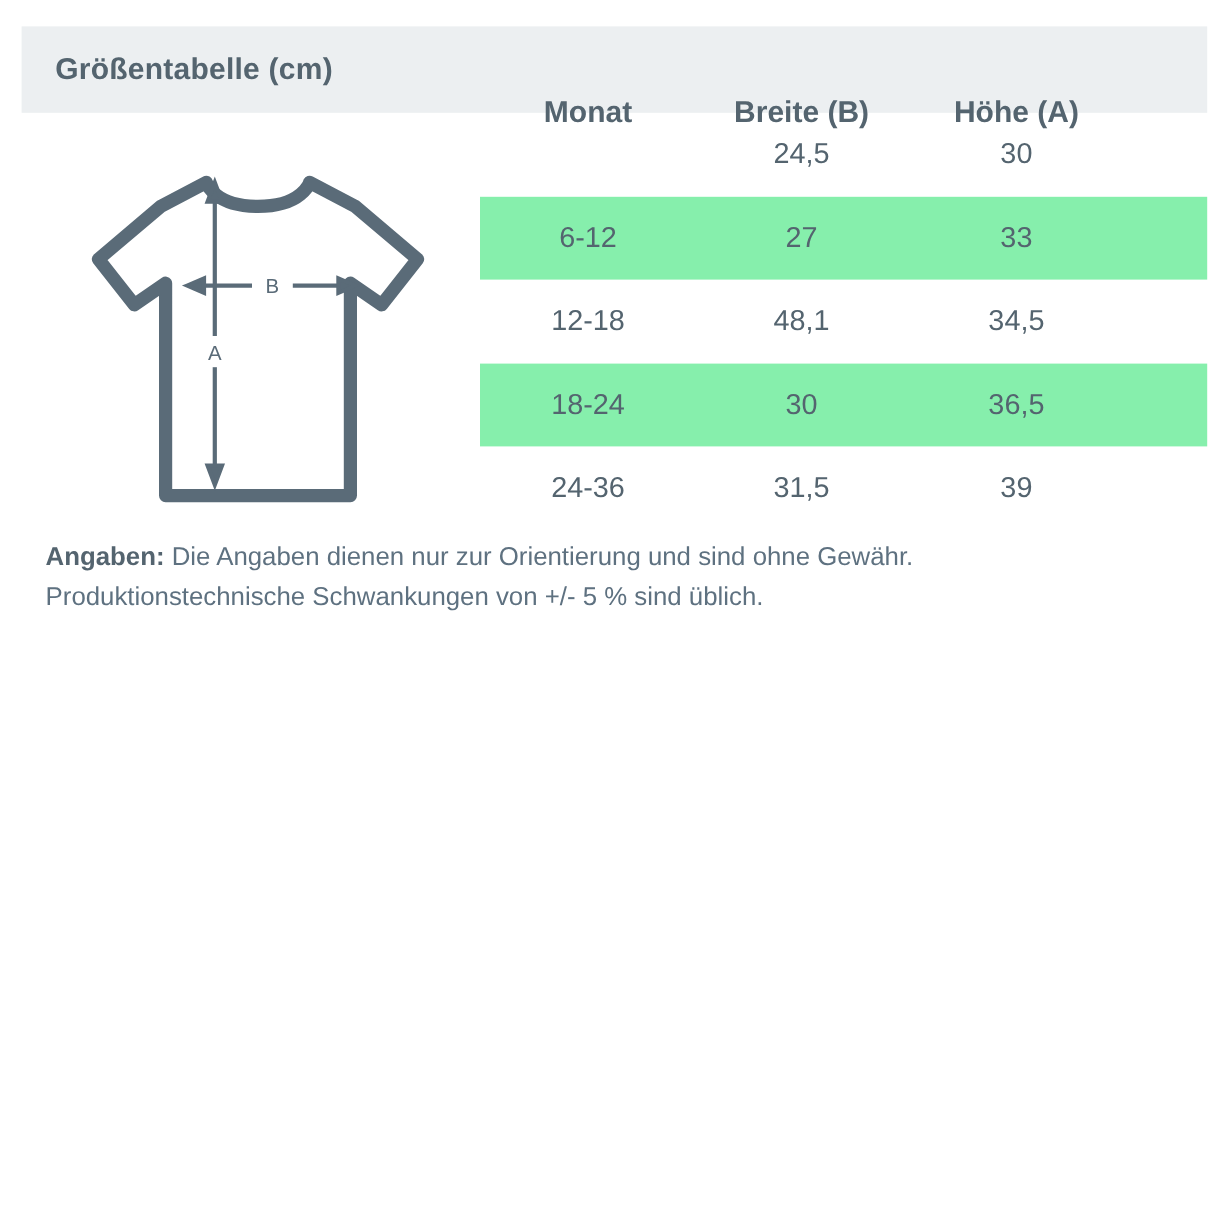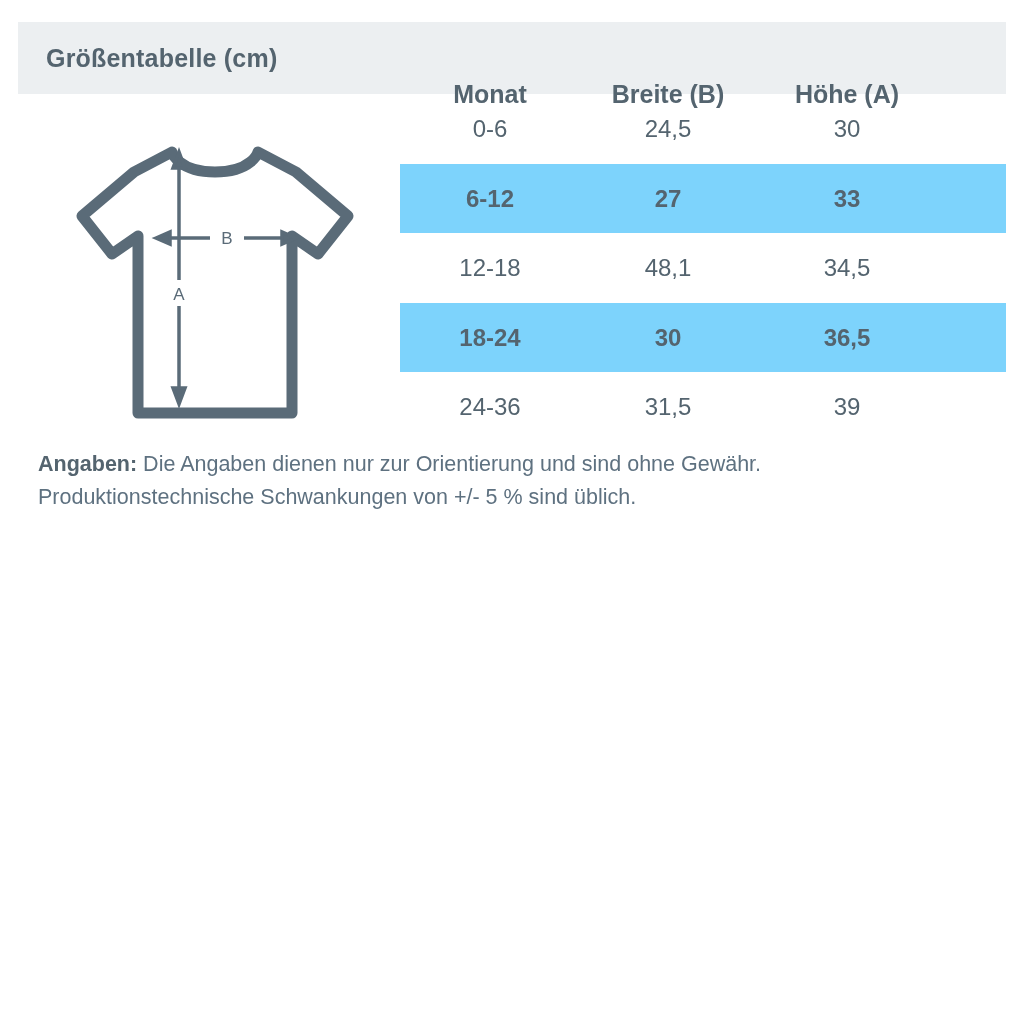--- a/index.html
+++ b/index.html
@@ -60,21 +60,21 @@
     position: absolute;
     left: 400px;
     top: 94px;
     width: 606px;
   }
   .row {
     position: relative;
     height: 69.5px;
     width: 606px;
   }
-  .row.alt { background: #7dd3fc; font-weight: bold; }
+  .row.alt { background: #86efac; }
   .cell {
     position: absolute;
     top: 0;
     height: 69.5px;
     line-height: 69.5px;
     font-size: 24px;
     color: #54646f;
     text-align: center;
   }
   .cell.m  { left: 0px;   width: 180px; }
@@ -107,21 +107,20 @@
 <div class="sheet">
 
   <div class="header-band"></div>
   <div class="header-title">Größentabelle (cm)</div>
   <div class="header-col c1">Monat</div>
   <div class="header-col c3">Höhe (A)</div>
   <div class="header-col c2">Breite (B)</div>
 
   <div class="rows">
     <div class="row">
-      <div class="cell m">0-6</div>
       <div class="cell b">24,5</div>
       <div class="cell h">30</div>
     </div>
     <div class="row alt">
       <div class="cell m">6-12</div>
       <div class="cell b">27</div>
       <div class="cell h">33</div>
     </div>
     <div class="row">
       <div class="cell m">12-18</div>

